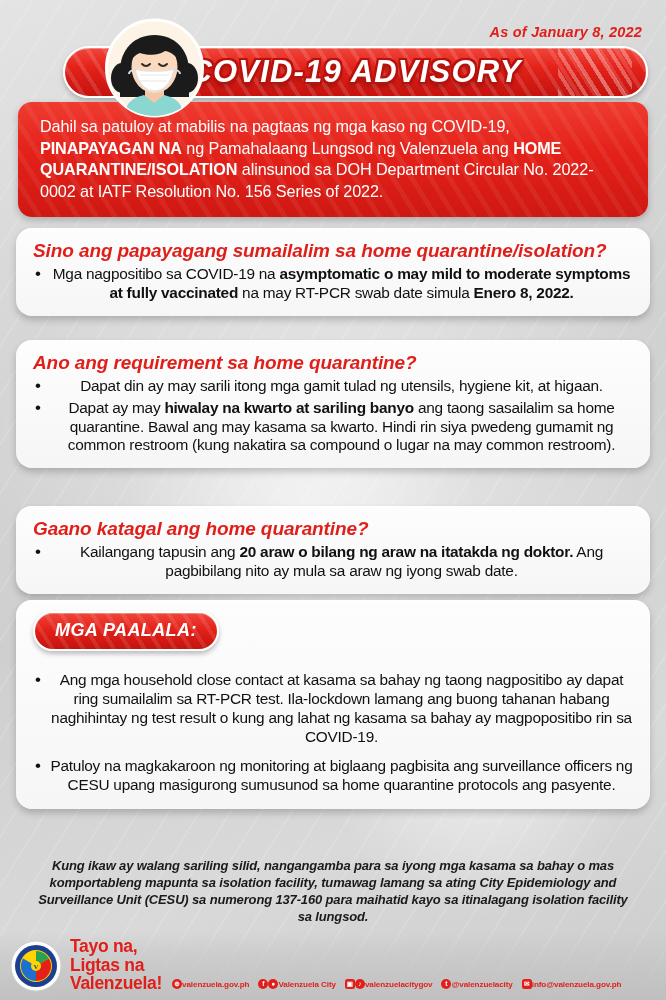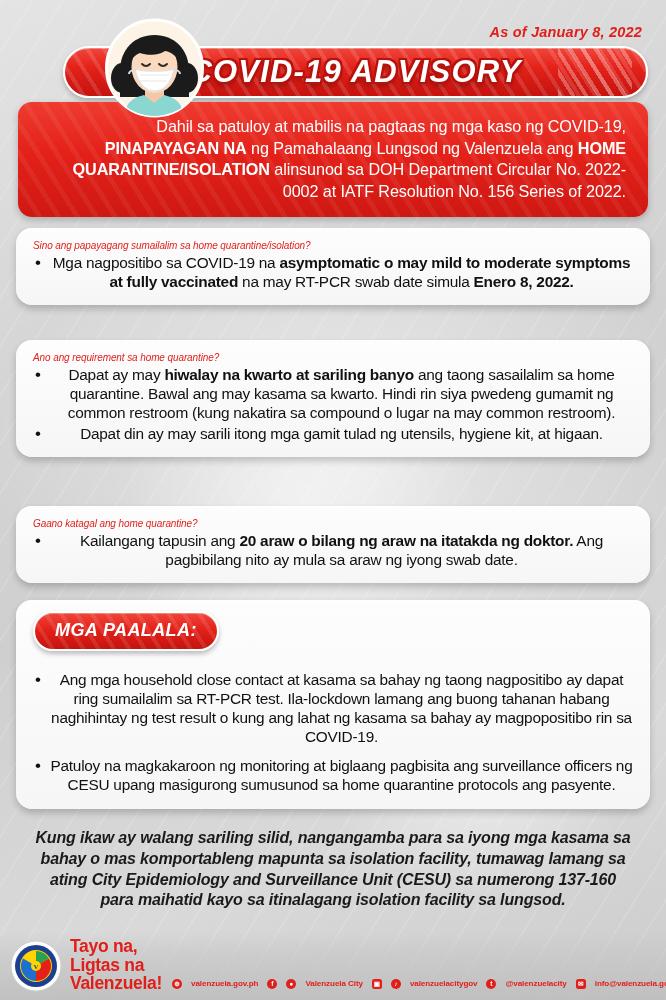--- a/index.html
+++ b/index.html
@@ -108,21 +108,21 @@
   .red-panel {
     position: absolute;
     left: 0; right: 0;
     top: 56px;
     border-radius: 14px;
     background:
       repeating-linear-gradient(58deg, rgba(255,255,255,0.06) 0 5px, rgba(255,255,255,0) 5px 16px),
       linear-gradient(180deg, #ef3b30 0%, #e32119 45%, #cf1812 100%);
     box-shadow: 0 3px 7px rgba(0,0,0,.22);
     padding: 14px 22px 15px 22px;
-    text-align: right;
+    text-align: left;
   }
   .red-panel p {
     color: #fff;
     font-size: 16.2px;
     line-height: 1.33;
     letter-spacing: -0.1px;
   }
   .red-panel b { font-weight: bold; }
 
   
@@ -140,22 +140,22 @@
     position: absolute;
     left: 16px;
     right: 16px;
     background: linear-gradient(180deg,#fdfdfd 0%, #f6f6f6 100%);
     border-radius: 16px;
     box-shadow: 0 4px 7px rgba(0,0,0,.20), 0 1px 0 rgba(255,255,255,.8) inset;
     padding: 12px 17px 13px 17px;
   }
   .q-head {
     color: #e01f1a;
-    font-size: 10px;
-    font-weight: normal;
+    font-size: 19px;
+    font-weight: bold;
     font-style: italic;
     margin-bottom: 2px;
     letter-spacing: -0.1px;
   }
   ul.bullets { list-style: none; }
   ul.bullets > li {
     position: relative;
     padding-left: 17px;
     font-size: 15.4px;
     line-height: 1.22;
@@ -195,23 +195,23 @@
   .card.reminders ul.bullets > li {
     font-size: 15.4px;
     line-height: 1.24;
     margin-top: 10px;
   }
 
   
   .closing {
     position: absolute;
     left: 34px; right: 34px;
-    top: 828px;
+    top: 858px;
     text-align: center;
-    font-size: 16px;
+    font-size: 13px;
     font-weight: bold;
     font-style: italic;
     line-height: 1.30;
     color: #1a1a1a;
     letter-spacing: -0.15px;
   }
 
   
   .footer {
     position: absolute;
@@ -233,21 +233,21 @@
     margin-bottom: 2px;
   }
   .socials {
     display: flex;
     align-items: center;
     gap: 9px;
     margin-left: 10px;
     margin-bottom: 5px;
     flex-wrap: nowrap;
   }
-  .soc-item { display: flex; align-items: flex-start; gap: 9px; white-space: nowrap; }
+  .soc-item { display: flex; align-items: center; gap: 0; white-space: nowrap; }
   .soc-label { color: #e01f1a; font-size: 8.1px; font-weight: bold; letter-spacing: -0.1px; }
   .soc-ic {
     width: 10px; height: 10px; border-radius: 50%;
     background: #e01f1a; color: #fff;
     font-size: 6.6px; line-height: 10px; text-align: center;
     font-weight: bold; flex: none;
   }
   .soc-ic.sq { border-radius: 2.5px; }
 </style>
 </head>
@@ -305,22 +305,22 @@
   <div class="card" id="card-who" style="top:228px;">
     <div class="q-head">Sino ang papayagang sumailalim sa home quarantine/isolation?</div>
     <ul class="bullets">
         <li><span>Mga nagpositibo sa COVID-19 na </span><b>asymptomatic o may mild to moderate symptoms at fully vaccinated</b><span> na may RT-PCR swab date simula </span><b>Enero 8, 2022.</b></li>
       </ul>
   </div>
 
   <div class="card" id="card-req" style="top:340px;">
     <div class="q-head">Ano ang requirement sa home quarantine?</div>
     <ul class="bullets">
+        <li><span>Dapat din ay may sarili itong mga gamit tulad ng utensils, hygiene kit, at higaan.</span></li>
         <li><span>Dapat ay may </span><b>hiwalay na kwarto at sariling banyo</b><span> ang taong sasailalim sa home quarantine. Bawal ang may kasama sa kwarto. Hindi rin siya pwedeng gumamit ng common restroom (kung nakatira sa compound o lugar na may common restroom).</span></li>
-        <li><span>Dapat din ay may sarili itong mga gamit tulad ng utensils, hygiene kit, at higaan.</span></li>
       </ul>
   </div>
 
   <div class="card" id="card-dur" style="top:506px;">
     <div class="q-head">Gaano katagal ang home quarantine?</div>
     <ul class="bullets">
         <li><span>Kailangang tapusin ang </span><b>20 araw o bilang ng araw na itatakda ng doktor.</b><span> Ang pagbibilang nito ay mula sa araw ng iyong swab date.</span></li>
       </ul>
   </div>
 

